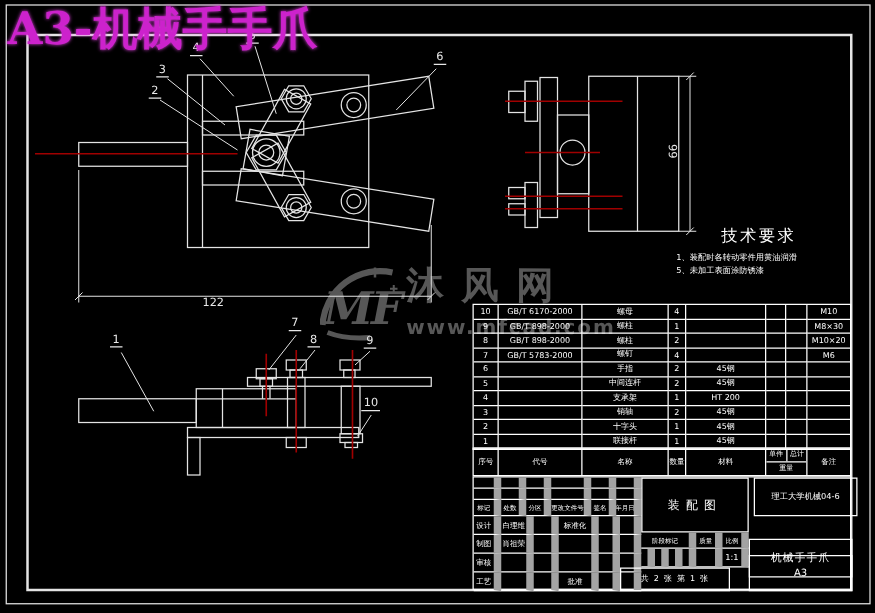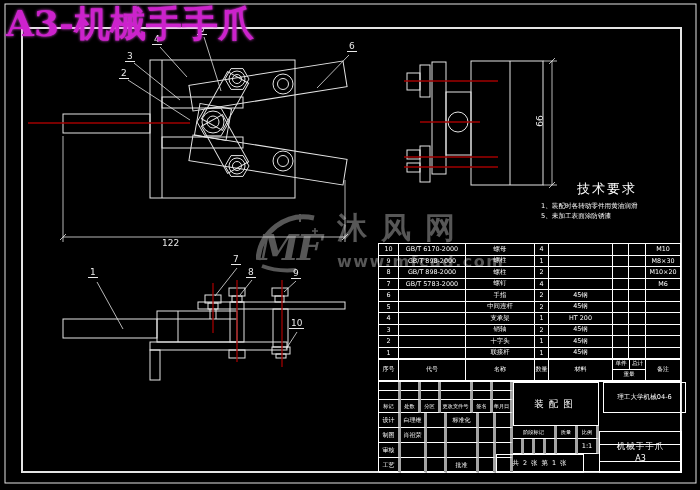--- a/index.html
+++ b/index.html
@@ -3,21 +3,21 @@
 <meta charset="utf-8">
 <style>
   html,body{margin:0;padding:0;background:#000;}
   .stage{position:relative;width:700px;height:490px;background:#000;overflow:hidden;
          font-family:"DejaVu Sans",sans-serif;color:#e8e8e8;}
   .art{position:absolute;left:0;top:0;z-index:2;}
   
   .watermark{position:absolute;left:256px;top:208px;z-index:1;display:flex;align-items:flex-start;color:#575757;}
   .wm-logo{position:relative;width:64px;height:66px;flex:0 0 auto;text-align:right;}
   .wm-mf{position:absolute;left:3px;top:18px;font:italic 700 36px "DejaVu Serif",serif;color:#575757;letter-spacing:-2px;}
-  .wm-text{margin-left:17px;}
+  .wm-text{margin-left:5px;}
   .wm-name{font-size:30px;font-weight:700;letter-spacing:14px;color:#575757;white-space:nowrap;}
   .wm-url{font-size:16px;font-weight:700;letter-spacing:1.5px;margin-top:3px;color:#575757;}
   
   .sheet-title{position:absolute;left:6px;top:2px;z-index:5;font-family:"DejaVu Serif",serif;
                font-weight:700;font-size:36px;line-height:42px;color:#cc22cc;text-shadow:0 0 3px #ee44ee;white-space:nowrap;}
   
   .callout{position:absolute;z-index:4;font-size:9px;line-height:10px;color:#e8e8e8;
            border-bottom:1px solid #e8e8e8;padding:0 2px;}
   .dim{position:absolute;z-index:4;font-size:9px;color:#e8e8e8;white-space:nowrap;}
   .dim-v{transform:rotate(-90deg);transform-origin:center;}
@@ -37,21 +37,21 @@
   .bh:last-child{border-right:none;}
   .bh-w{flex-direction:column;padding:0;align-items:stretch;}
   .bh-w .wtop{display:flex;height:11px;border-bottom:1px solid #fff;}
   .bh-w .wtop span{display:flex;align-items:center;justify-content:center;font-size:5.6px;}
   .bh-w .wtop span:first-child{width:16px;border-right:1px solid #fff;}
   .bh-w .wtop span:last-child{flex:1;}
   .bh-w .wbot{height:10px;display:flex;align-items:center;justify-content:center;font-size:5.6px;}
   
   .tb{position:absolute;left:378px;top:381px;width:303px;height:91px;z-index:3;border:1px solid #fff;box-sizing:border-box;}
   .grid{position:absolute;display:grid;}
-  .c{border-right:3px solid #a3a3a3;border-bottom:1px solid #fff;font-size:5.2px;color:#fff;
+  .c{border-right:6px solid #a3a3a3;border-bottom:1px solid #fff;font-size:5.2px;color:#fff;
      display:flex;align-items:center;justify-content:center;overflow:hidden;white-space:nowrap;}
   .g-rev{left:0;top:0;width:134px;height:18px;grid-template-columns:22px 20px 20px 32px 20px 20px;grid-auto-rows:9px;}
   .g-mark{left:0;top:18px;width:134px;height:13px;grid-template-columns:22px 20px 20px 32px 20px 20px;grid-auto-rows:13px;}
   .g-info{left:0;top:31px;width:134px;height:60px;grid-template-columns:22px 26px 20px 32px 17px 17px;grid-auto-rows:15px;}
   .g-info .c{font-size:6px;}
   .cell{position:absolute;box-sizing:border-box;border:1px solid #fff;color:#fff;
         display:flex;align-items:center;justify-content:center;overflow:hidden;white-space:nowrap;}
   .c-zp{left:134px;top:0;width:86px;height:44px;font-size:9.5px;letter-spacing:5px;}
   .g-stagehead{left:134px;top:44px;width:86px;height:13px;grid-template-columns:44px 21px 21px;grid-auto-rows:13px;}
   .g-stageval{left:134px;top:57px;width:86px;height:15px;grid-template-columns:11px 11px 11px 11px 21px 21px;grid-auto-rows:15px;}

